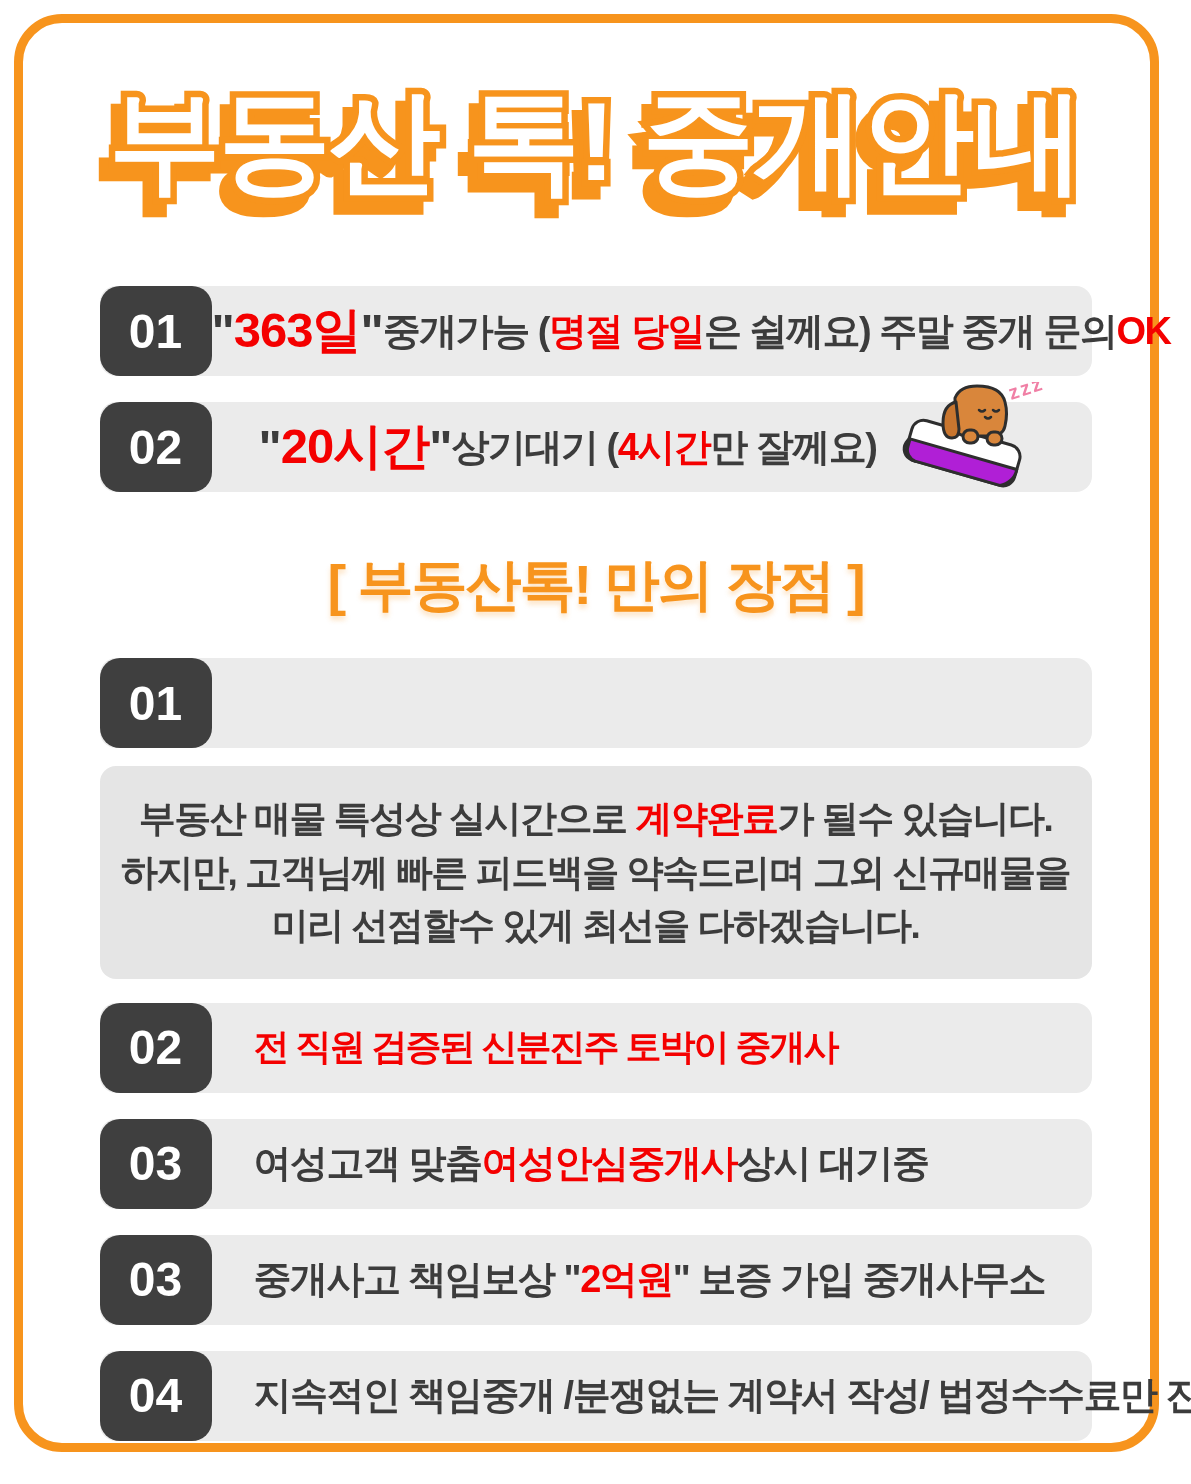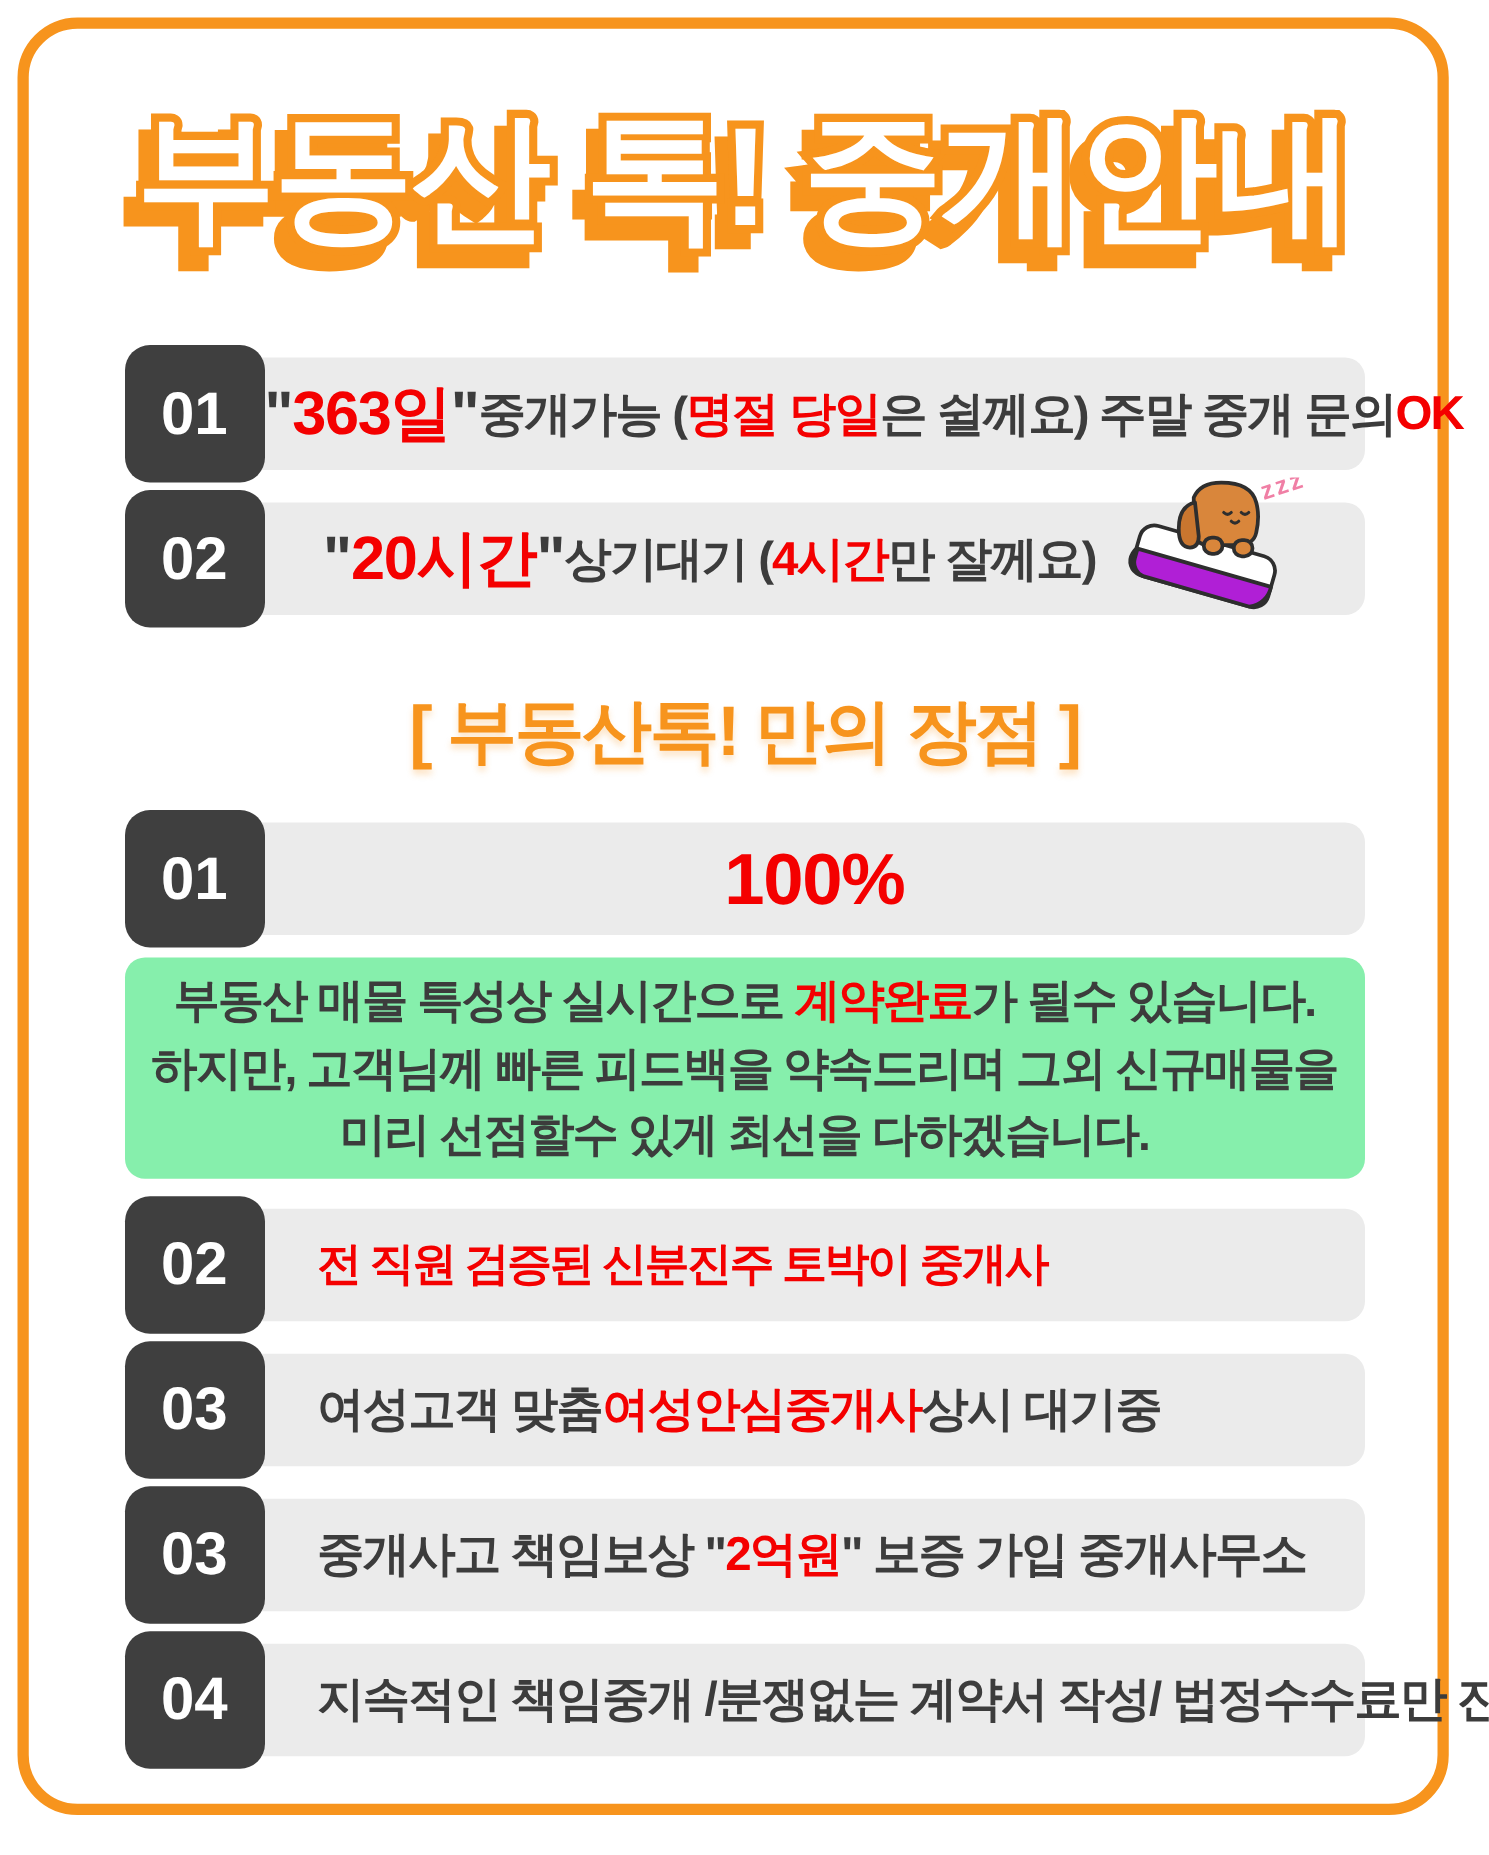--- a/index.html
+++ b/index.html
@@ -32,21 +32,21 @@
   .sec-header.first{margin-top:30px;}
   .sec-header.second{margin-top:56px;}
 
   
   .rows{width:992px;margin:0 auto;}
   .row{
     position:relative;display:flex;align-items:center;height:90px;
     background:#EBEBEB;border-radius:16px;
   }
   .badge{
-    flex:none;width:112px;height:110px;background:#3F3F3F;border-radius:20px;
+    flex:none;width:112px;height:90px;background:#3F3F3F;border-radius:20px;
     display:flex;align-items:center;justify-content:center;
     color:#ffffff;font-size:48px;font-weight:800;letter-spacing:0px;
   }
   .row-text{
     flex:1;display:flex;align-items:center;white-space:nowrap;
     font-size:38px;font-weight:700;color:#3C3C3C;letter-spacing:-1.5px;
   }
   .row-text.centered{justify-content:center;}
   .row-text.lefted{justify-content:flex-start;padding-left:42px;}
   .row-text.tight{font-size:36px;letter-spacing:-2px;}
@@ -56,22 +56,22 @@
   .xbig{font-size:58px;letter-spacing:-1px;}
 
   .mt-row1{margin-top:54px;}
   .mt-row2{margin-top:26px;}
   .mt-m1{margin-top:34px;}
   .mt-std{margin-top:24px;}
   .mt-std2{margin-top:26px;}
 
   
   .notice{
-    width:992px;margin:18px auto 0;background:#86efac;border-radius:16px;
-    padding:8px 20px;box-sizing:border-box;text-align:center;
+    width:992px;margin:18px auto 0;background:#e5e5e5;border-radius:16px;
+    padding:26px 20px;box-sizing:border-box;text-align:center;
     font-size:37px;font-weight:700;color:#3C3C3C;letter-spacing:-1.5px;
     line-height:1.45;
   }
   .notice div{white-space:nowrap;}
 
   
   .dog{flex:none;margin-left:22px;transform:translateY(-10px);}
 </style>
 </head>
 <body>
@@ -130,21 +130,20 @@
     </div>
   </div>
 
   <div class="sec-header second">[ 부동산톡! 만의 장점 ]</div>
 
   <div class="rows">
 
     <div class="row mt-m1">
       <div class="badge">01</div>
       <div class="row-text centered">
-          <span class="rd xbig">100%</span>
       </div>
     </div>
 
     <div class="notice">
       <div><span class="dk">부동산 매물 특성상 실시간으로 </span><span class="rd">계약완료</span><span class="dk">가 될수 있습니다.</span></div>
       <div>하지만, 고객님께 빠른 피드백을 약속드리며 그외 신규매물을</div>
       <div>미리 선점할수 있게 최선을 다하겠습니다.</div>
     </div>
 
     <div class="row mt-std">

